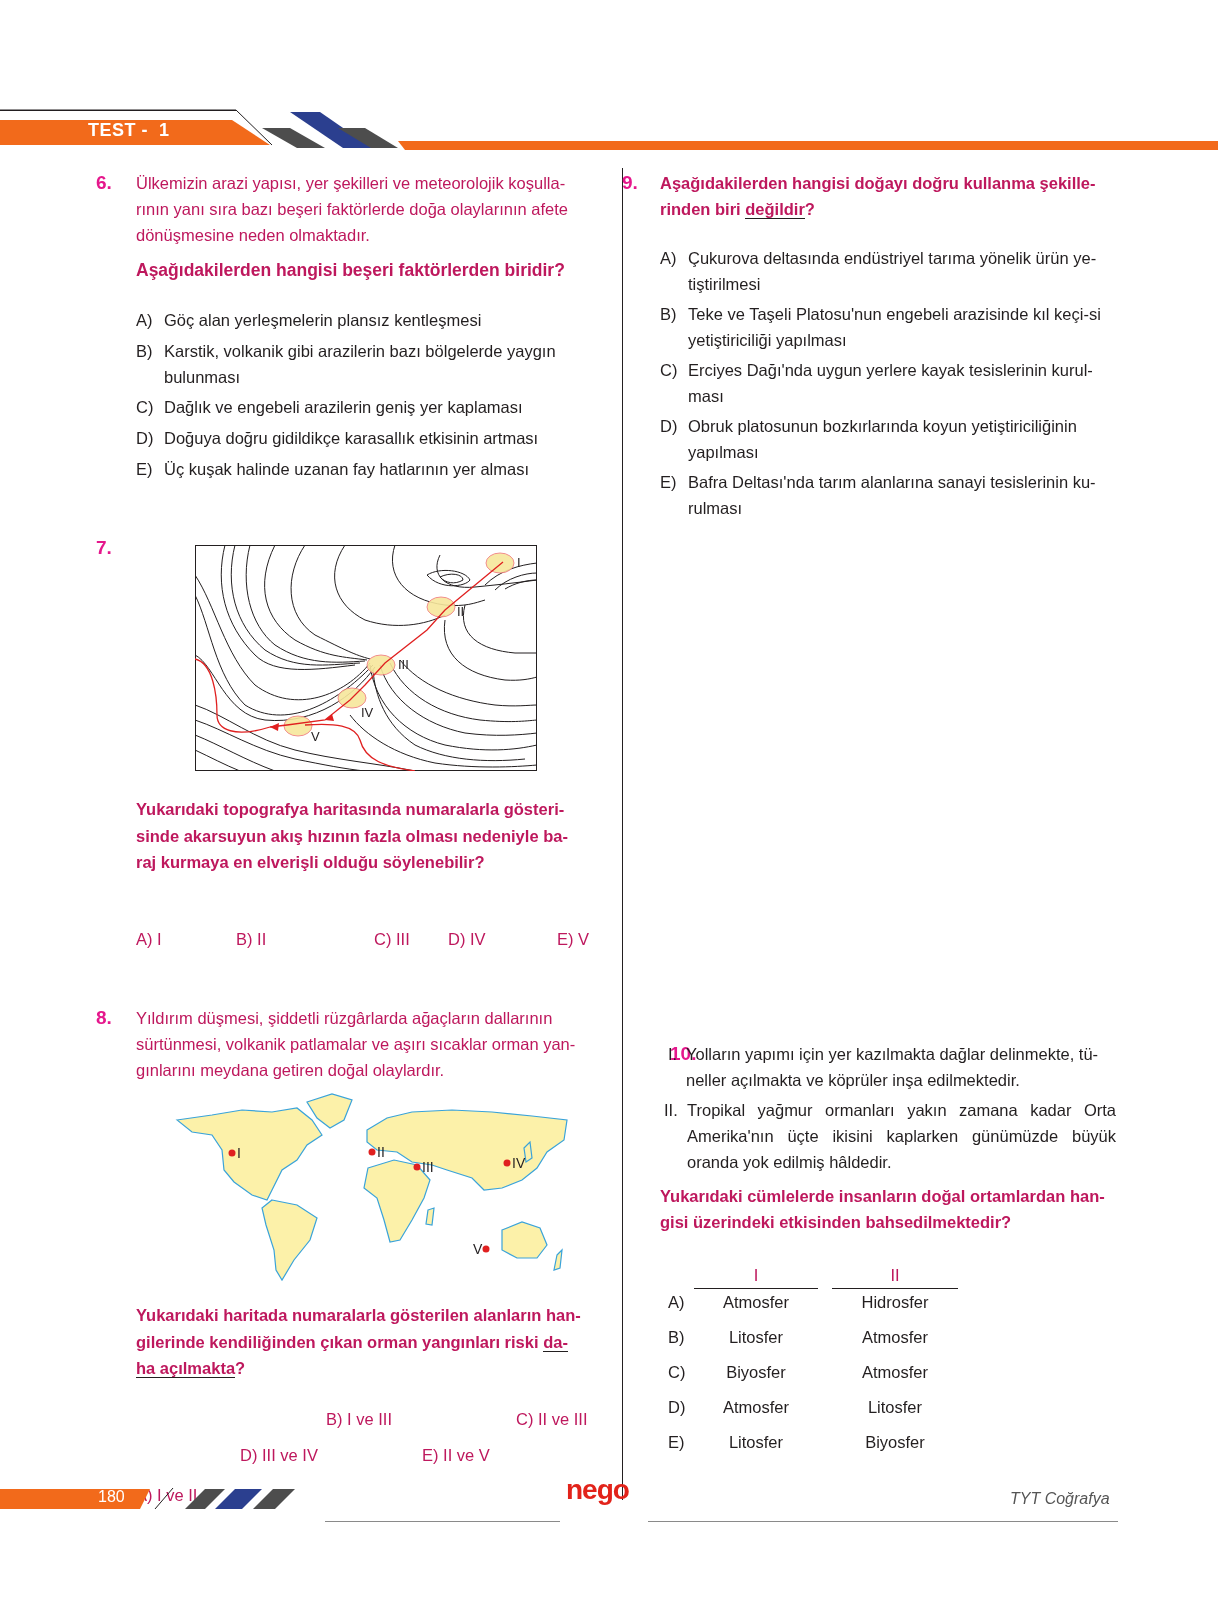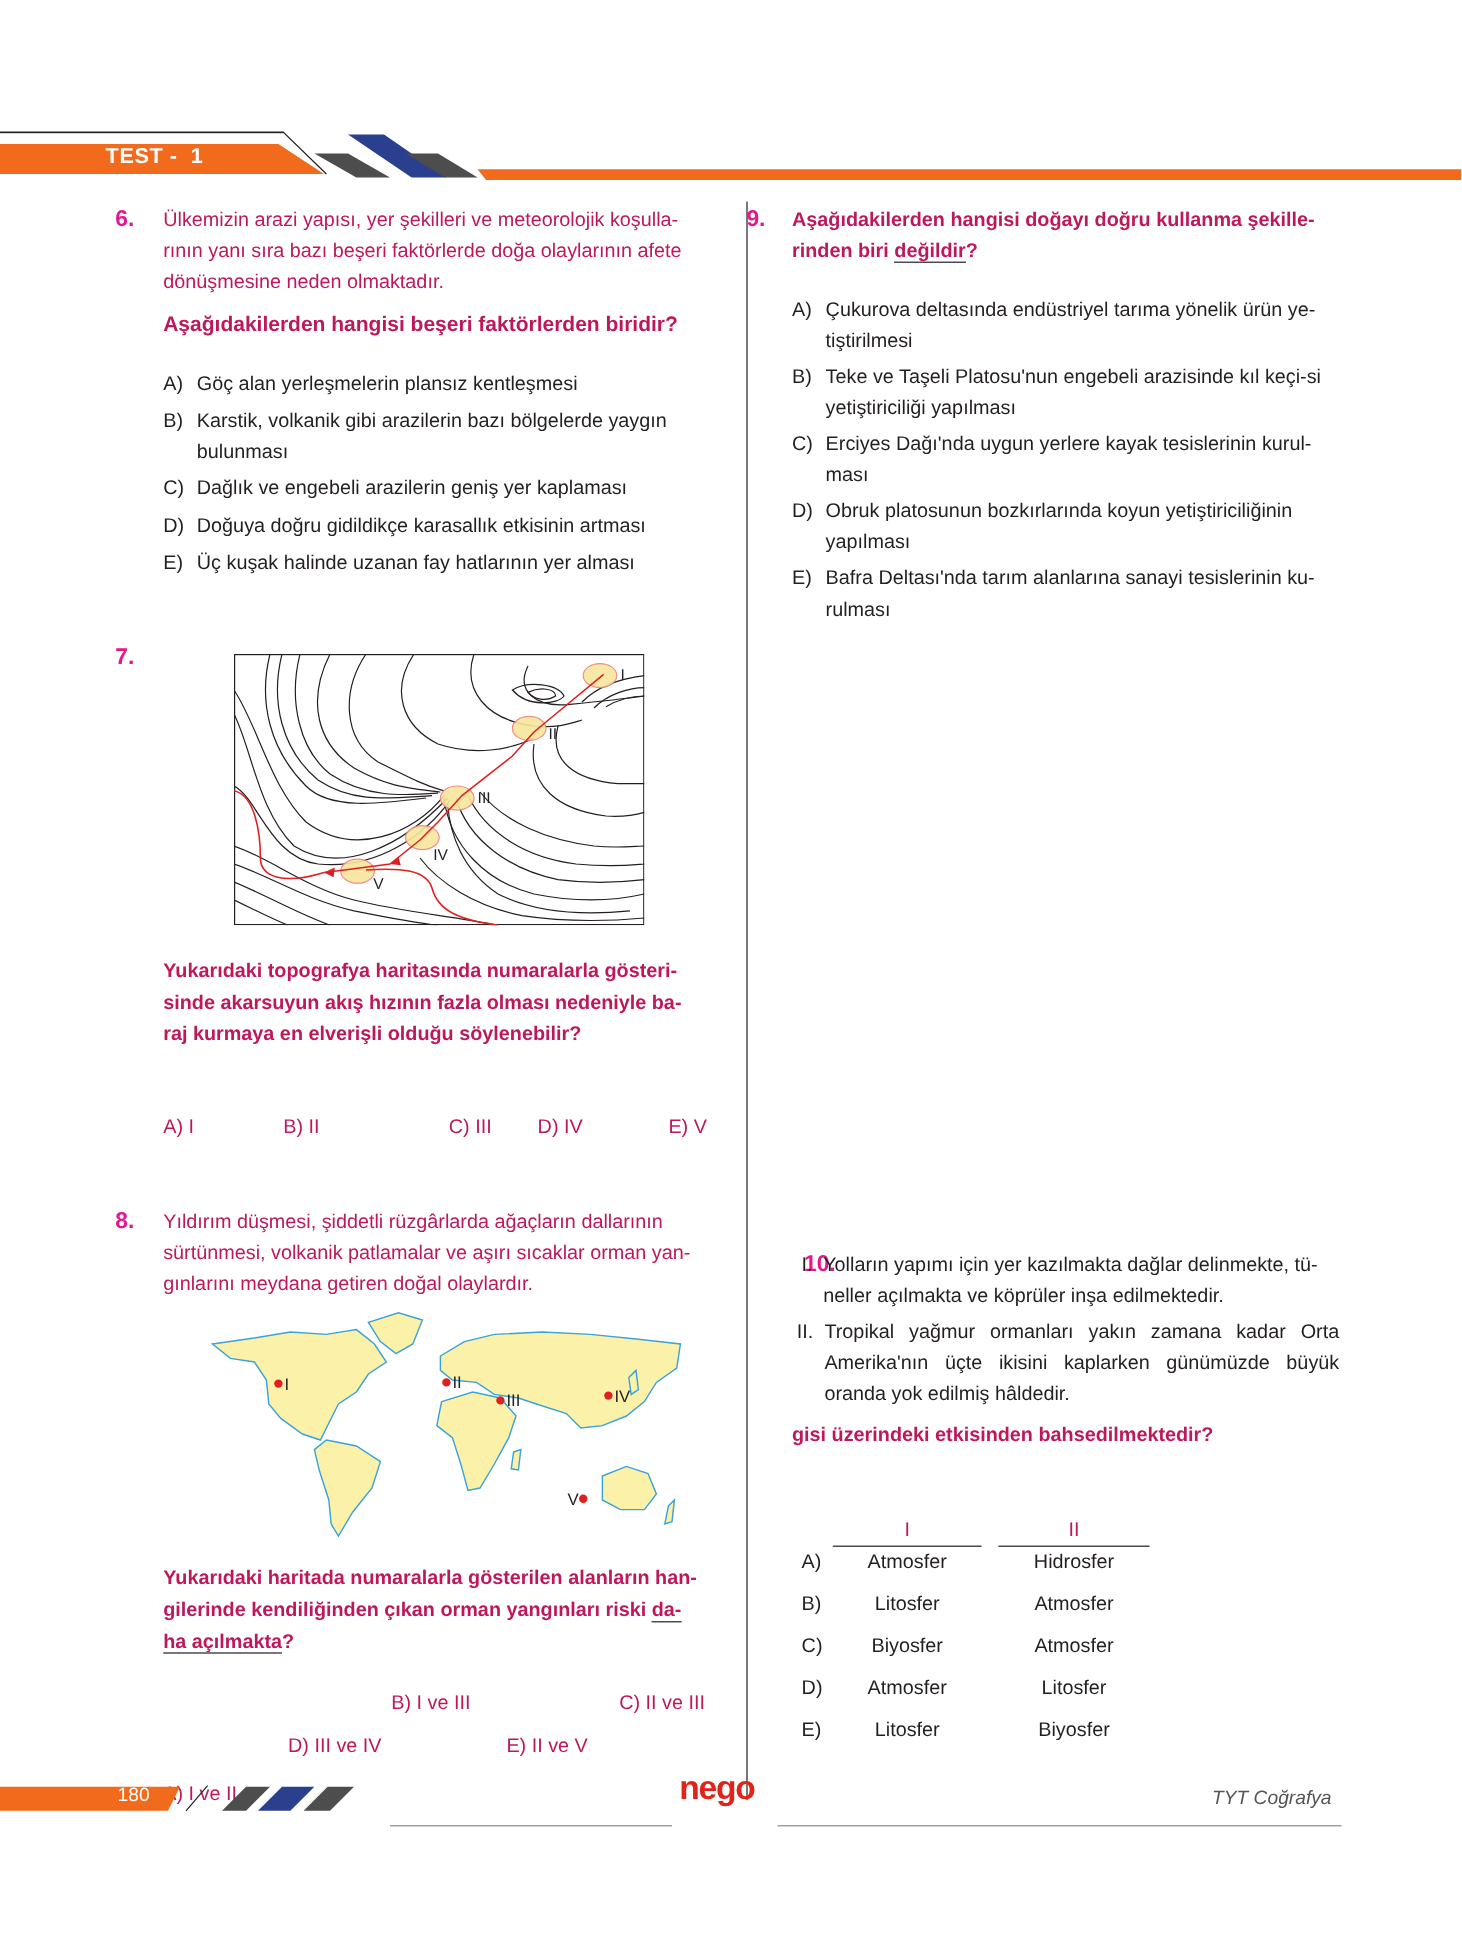--- a/index.html
+++ b/index.html
@@ -209,20 +209,21 @@
   <div class="qnum" style="left:622px;top:1043px;margin-left:48px;">10.</div>
   <div class="opt" style="left:668px;top:1041px;width:448px;">
       <span class="l">I.</span>
       <span class="t" style="margin-left:18px">Yolların yapımı için yer kazılmakta dağlar delinmekte, tü-neller açılmakta ve köprüler inşa edilmektedir.</span>
     </div>
   <div class="opt" style="left:664px;top:1097px;width:452px;text-align:justify;">
       <span class="l">II.</span>
       <span class="t" style="margin-left:23px">Tropikal yağmur ormanları yakın zamana kadar Orta Amerika'nın üçte ikisini kaplarken günümüzde büyük oranda yok edilmiş hâldedir.</span>
     </div>
   <div class="abs txt bold" style="left:660px;top:1183px;width:460px;">
+    <div>Yukarıdaki cümlelerde insanların doğal ortamlardan han-</div>
     <div>gisi üzerindeki etkisinden bahsedilmektedir?</div>
   </div>
   <div>
     <div class="abs txt" style="left:694px;top:1262px;width:124px;text-align:center;border-bottom:1px solid #231f20;">I</div>
     <div class="abs txt" style="left:832px;top:1262px;width:126px;text-align:center;border-bottom:1px solid #231f20;">II</div>
 
     <div class="tbl-row" style="left:668px;top:1293px;">
       <span class="abs" style="left:0">A)</span>
       <span class="abs" style="left:26px;width:124px;text-align:center">Atmosfer</span>
       <span class="abs" style="left:164px;width:126px;text-align:center">Hidrosfer</span>

